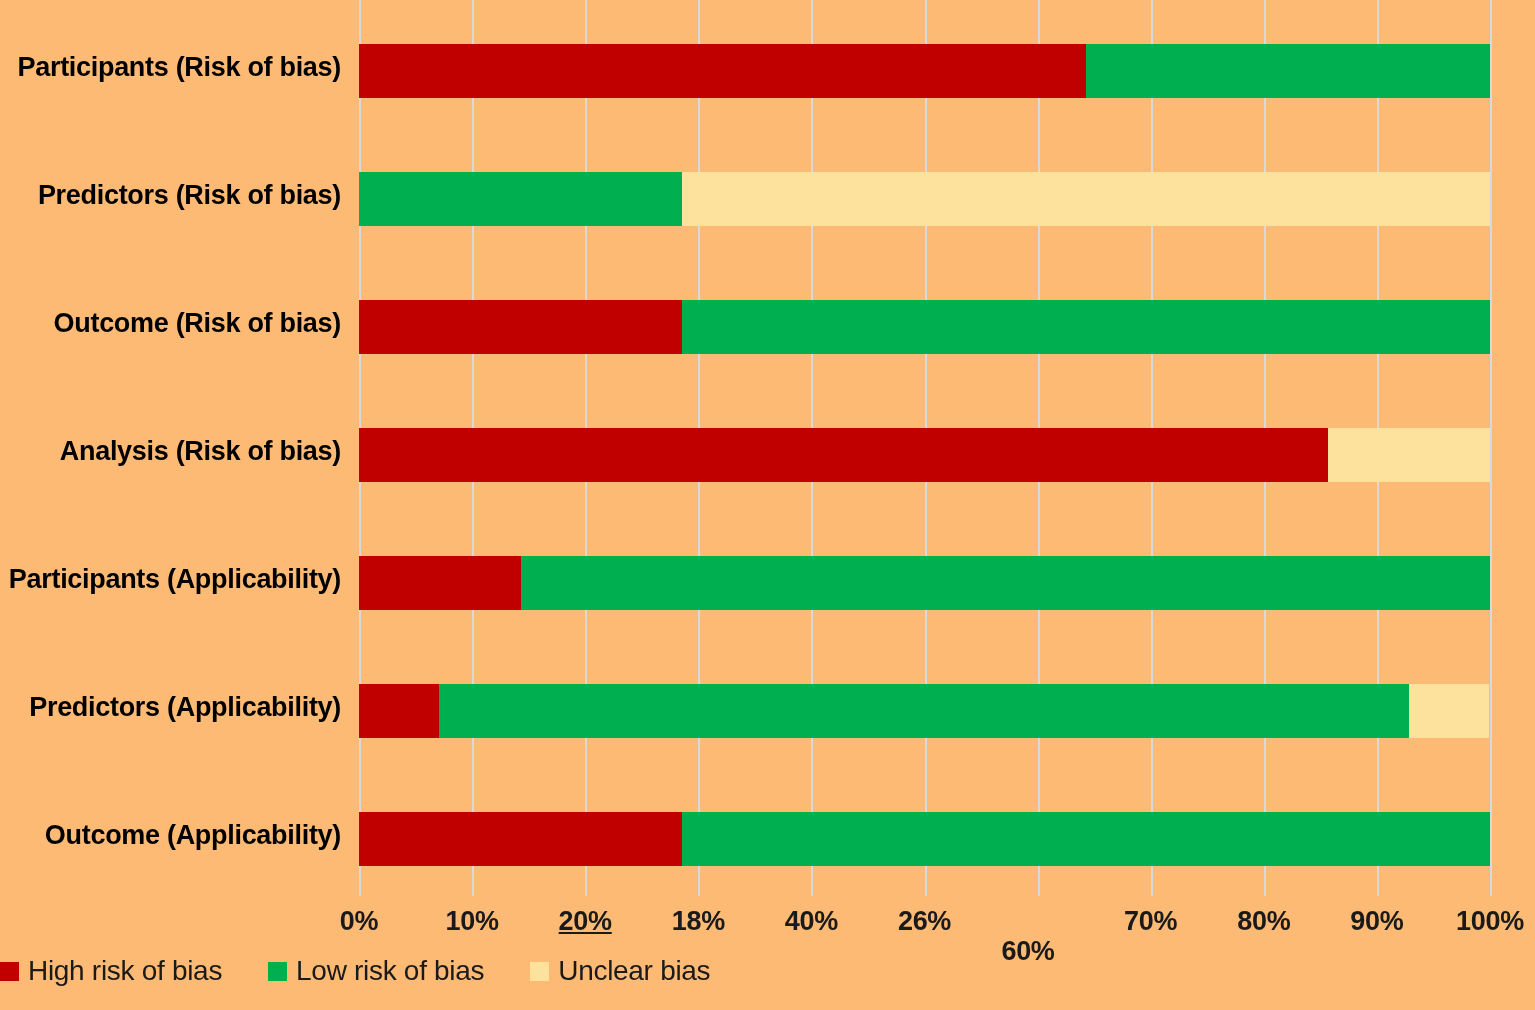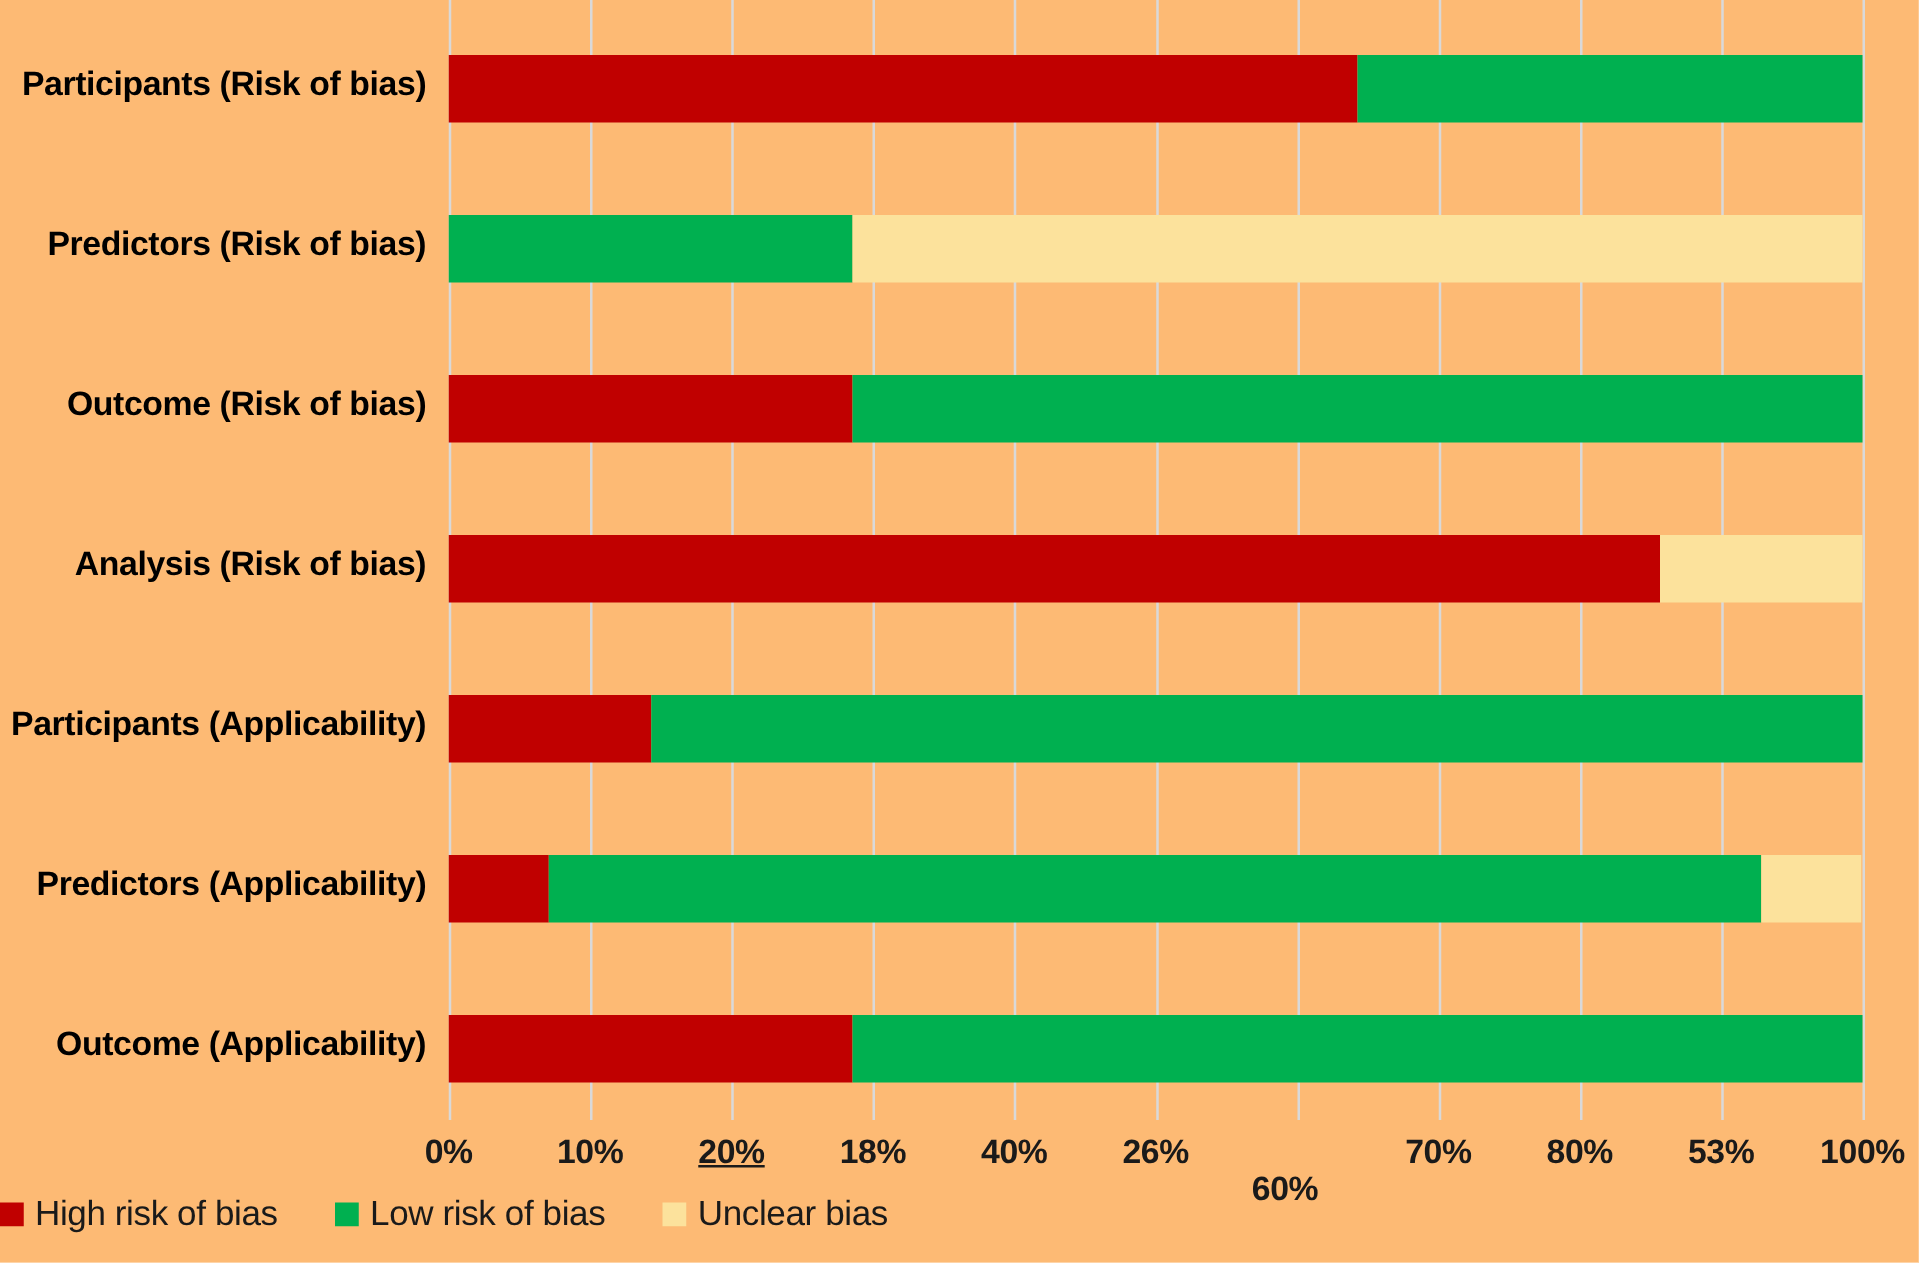--- a/index.html
+++ b/index.html
@@ -204,21 +204,21 @@
   <div id="x-axis-labels">
       <div class="xtick-label" style="left: 359px;">0%</div>
       <div class="xtick-label" style="left: 472.1px; text-align: center;">10%</div>
       <div class="xtick-label" style="left: 585.2px; text-decoration: underline;">20%</div>
       <div class="xtick-label" style="left: 698.3px;">18%</div>
       <div class="xtick-label" style="left: 811.4px;">40%</div>
       <div class="xtick-label" style="left: 924.5px;">26%</div>
       <div class="xtick-label" style="left: 1028px; margin-top: 30px;">60%</div>
       <div class="xtick-label" style="left: 1150.7px;">70%</div>
       <div class="xtick-label" style="left: 1263.8px;">80%</div>
-      <div class="xtick-label" style="left: 1376.9px;">53%</div>
+      <div class="xtick-label" style="left: 1376.9px;">90%</div>
       <div class="xtick-label" style="left: 1490px;">100%</div>
     </div>
 
   <div id="legend">
       <div class="legend-item">
         <span class="legend-swatch" style="background: rgb(192, 0, 0);"></span>
         <span class="legend-text">High risk of bias</span>
       </div>
       <div class="legend-item">
         <span class="legend-swatch" style="background: rgb(0, 176, 80);"></span>

